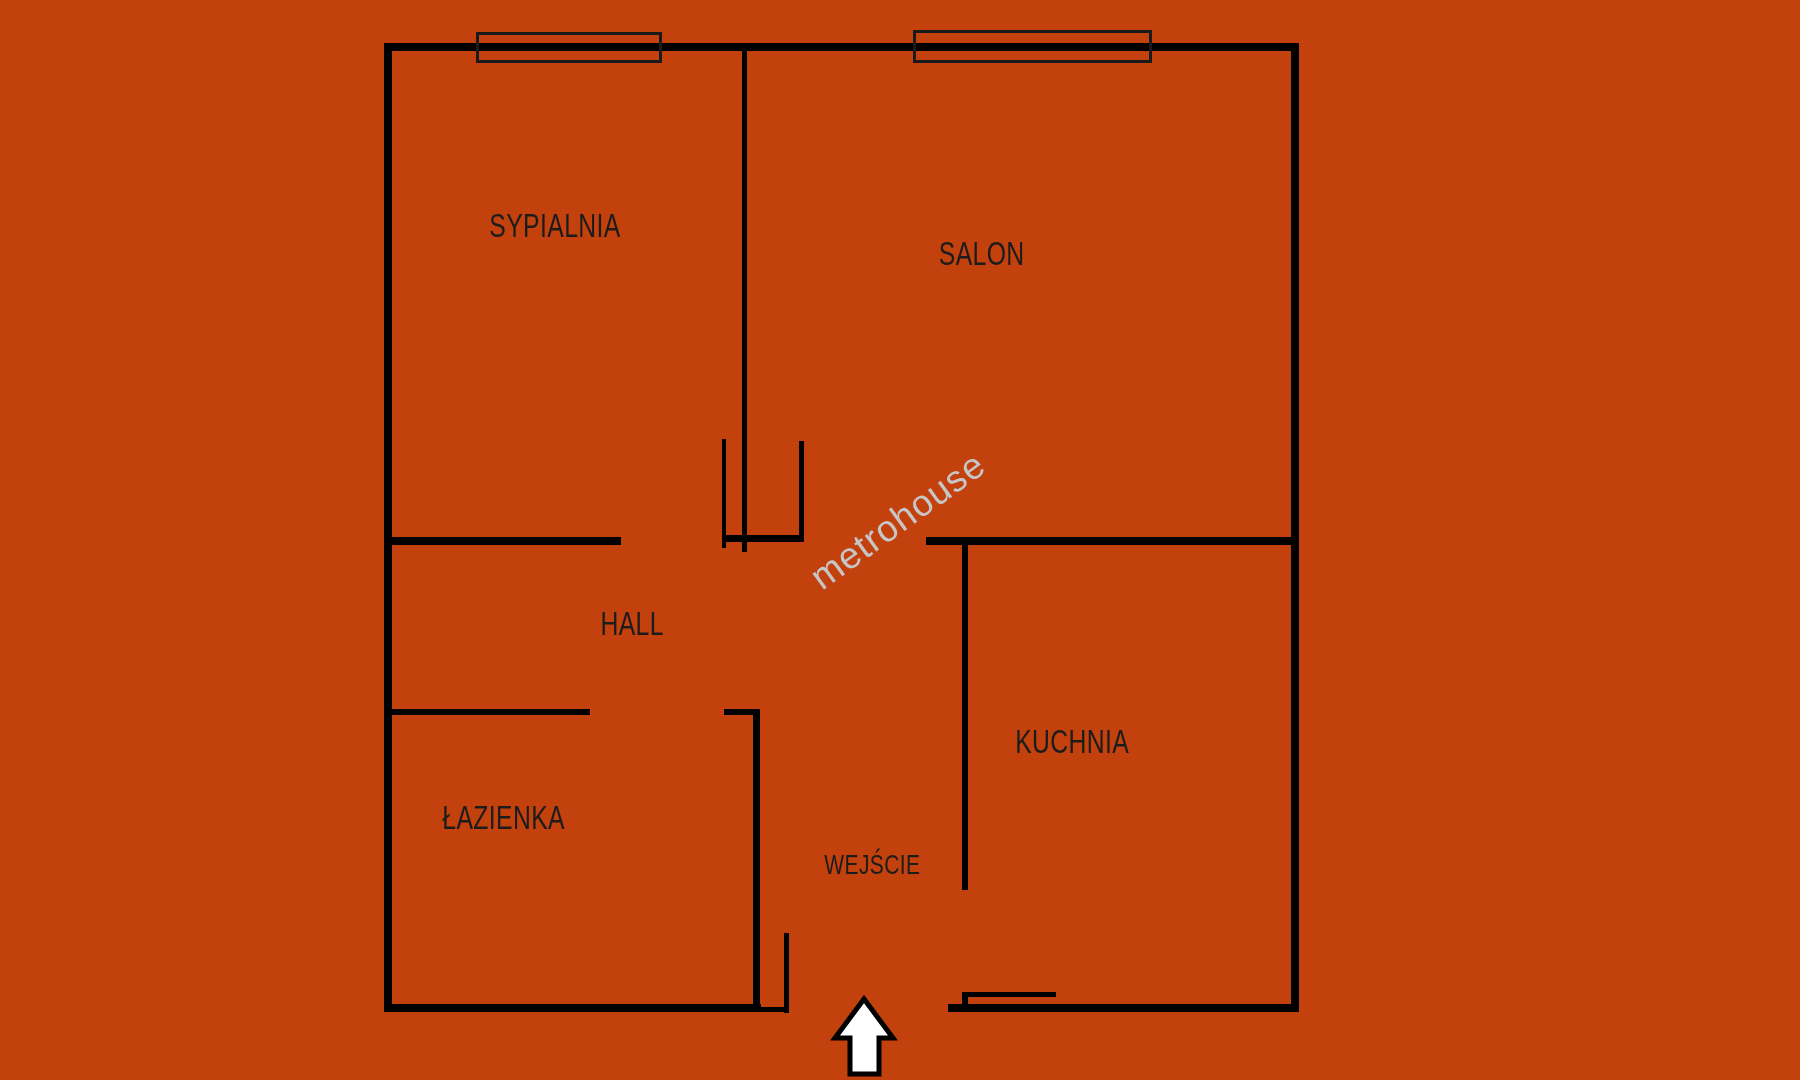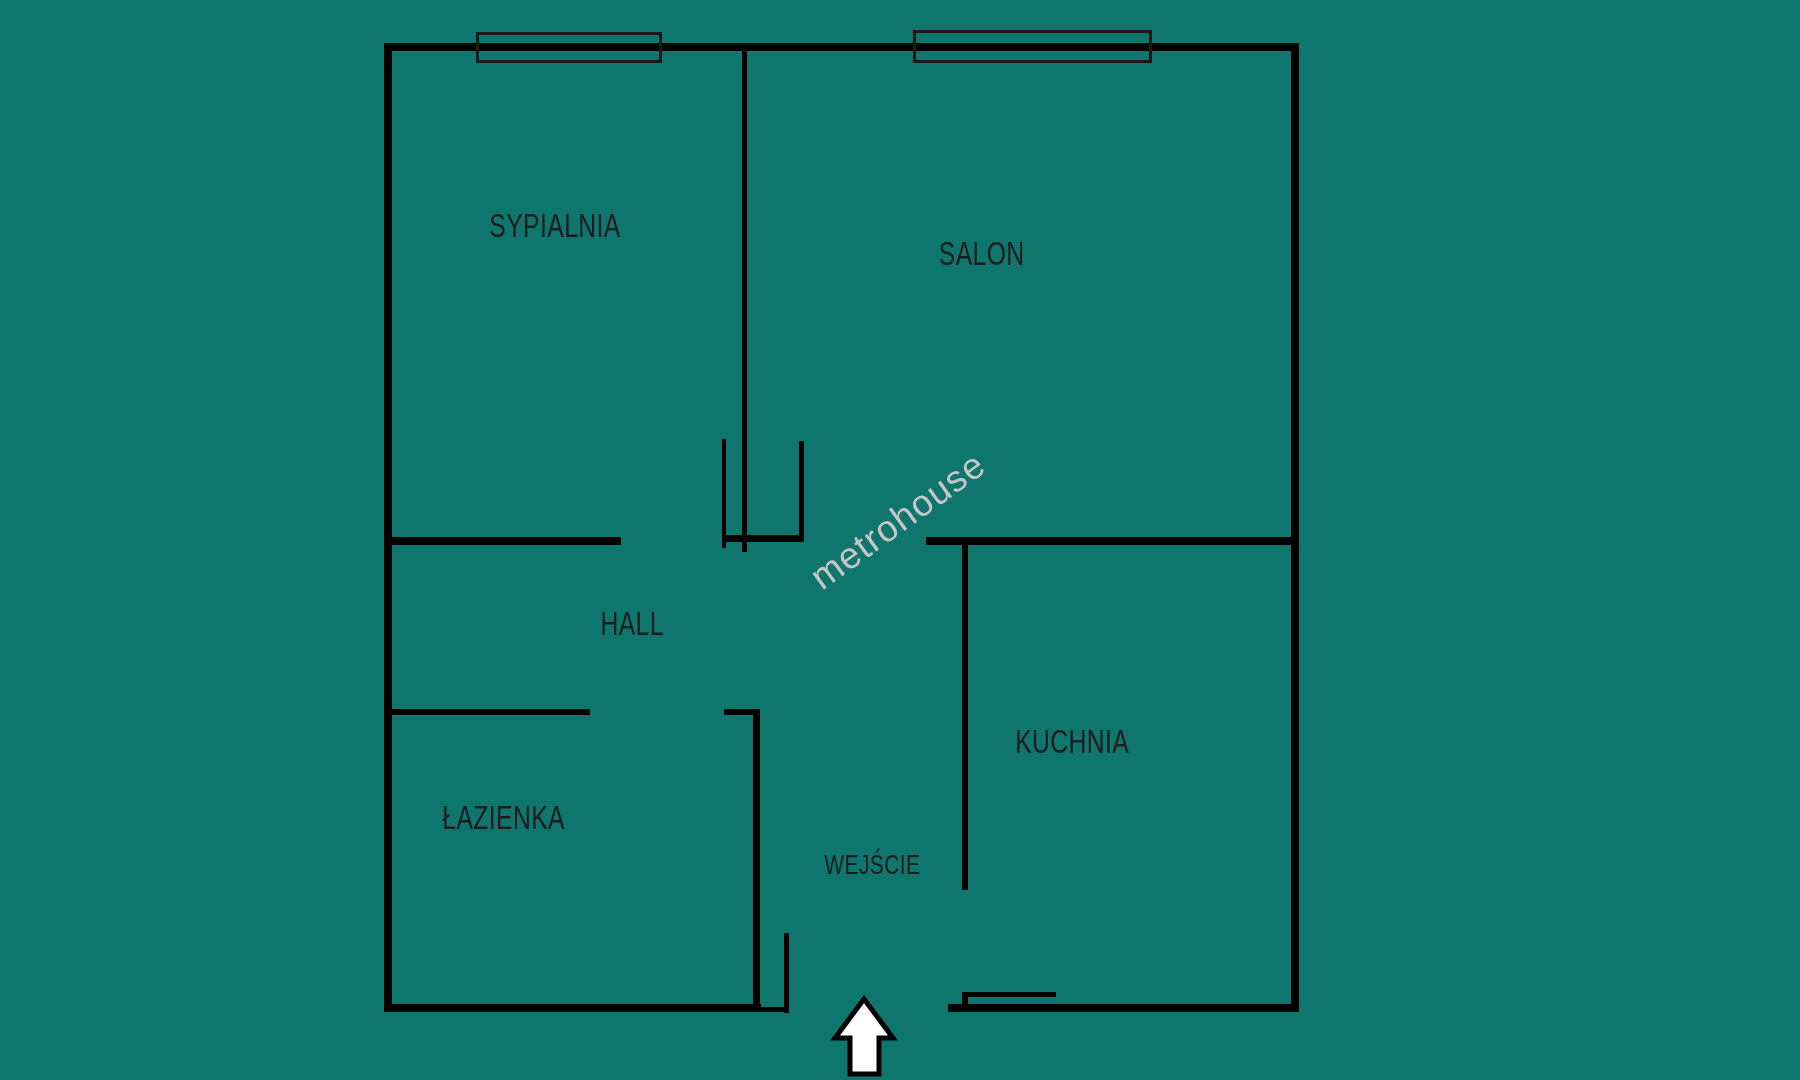--- a/index.html
+++ b/index.html
@@ -61,21 +61,21 @@
   }
   #entrance-arrow {
     position: absolute;
     left: 830px;
     top: 995px;
   }
 </style>
 </head>
 <body>
 
-<div id="canvas" style="background: #0f766e;">
+<div id="canvas" style="background: #c2410c;">
   <div id="plan">
 
     <div id="plan-walls">
         <div class="wall" style="left: 384px; top: 43px; width: 915px; height: 8px; background: rgb(0, 0, 0);"></div>
         <div class="wall" style="left: 384px; top: 43px; width: 8px; height: 969px; background: rgb(0, 0, 0);"></div>
         <div class="wall" style="left: 1291px; top: 43px; width: 8px; height: 969px; background: rgb(0, 0, 0);"></div>
         <div class="wall" style="left: 384px; top: 1004px; width: 377px; height: 8px; background: rgb(0, 0, 0);"></div>
         <div class="wall" style="left: 948px; top: 1004px; width: 351px; height: 8px; background: rgb(0, 0, 0);"></div>
         <div class="wall" style="left: 742px; top: 51px; width: 5px; height: 501px; background: rgb(0, 0, 0);"></div>
         <div class="wall" style="left: 391px; top: 537px; width: 230px; height: 8px; background: rgb(0, 0, 0);"></div>

